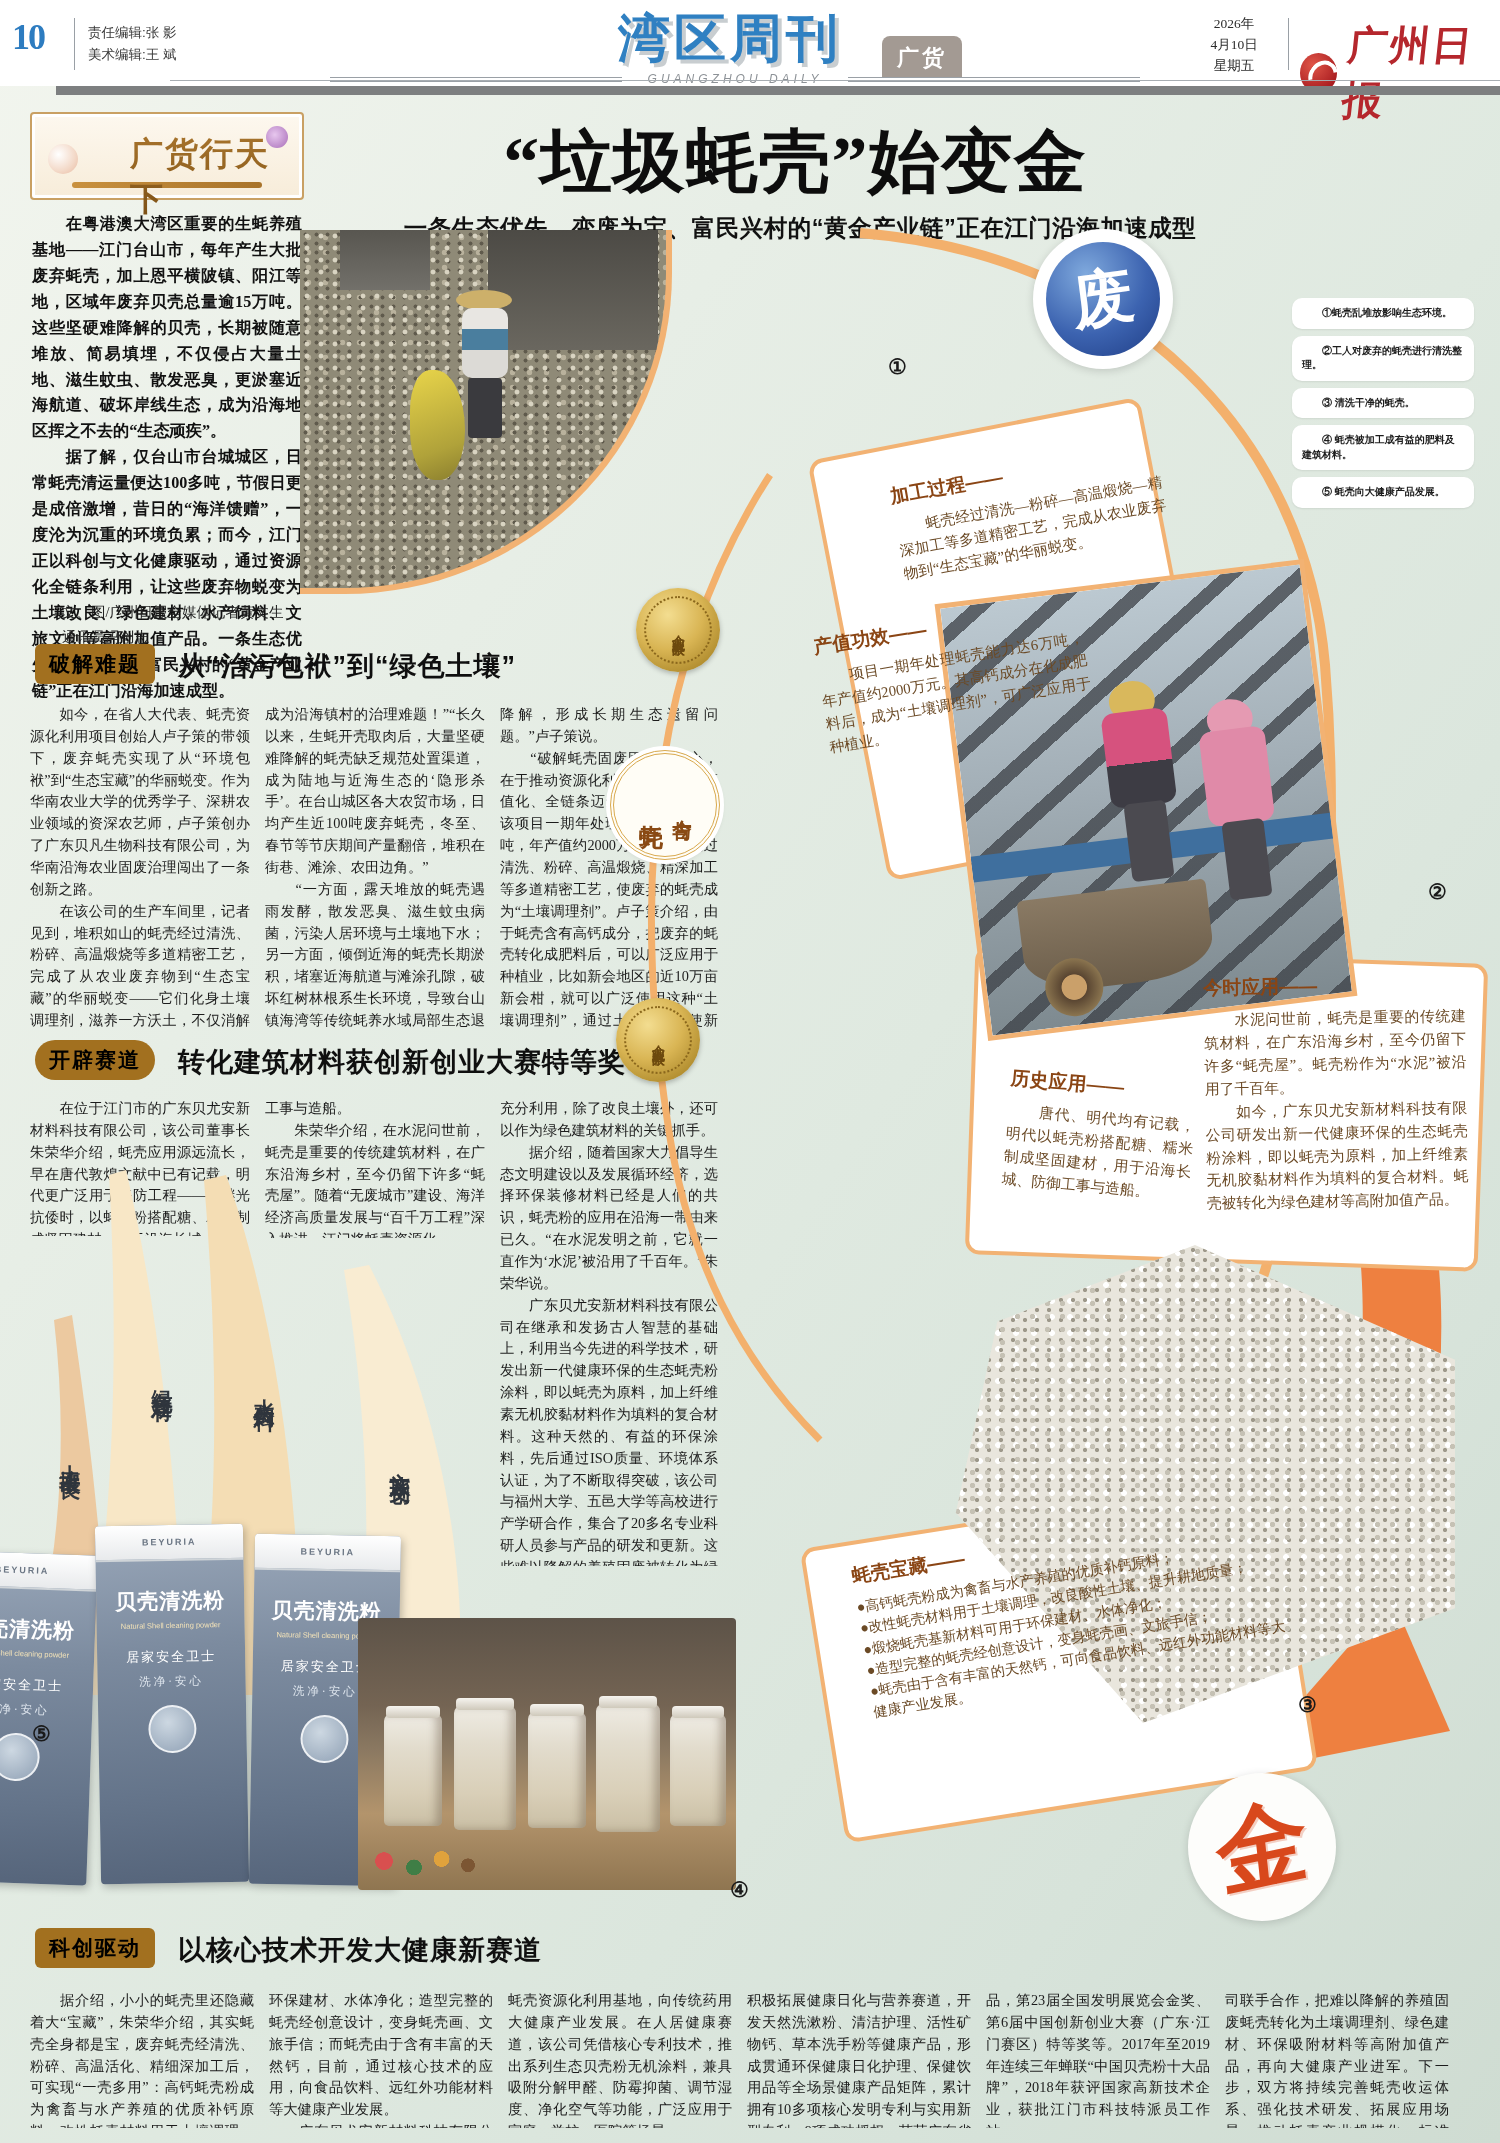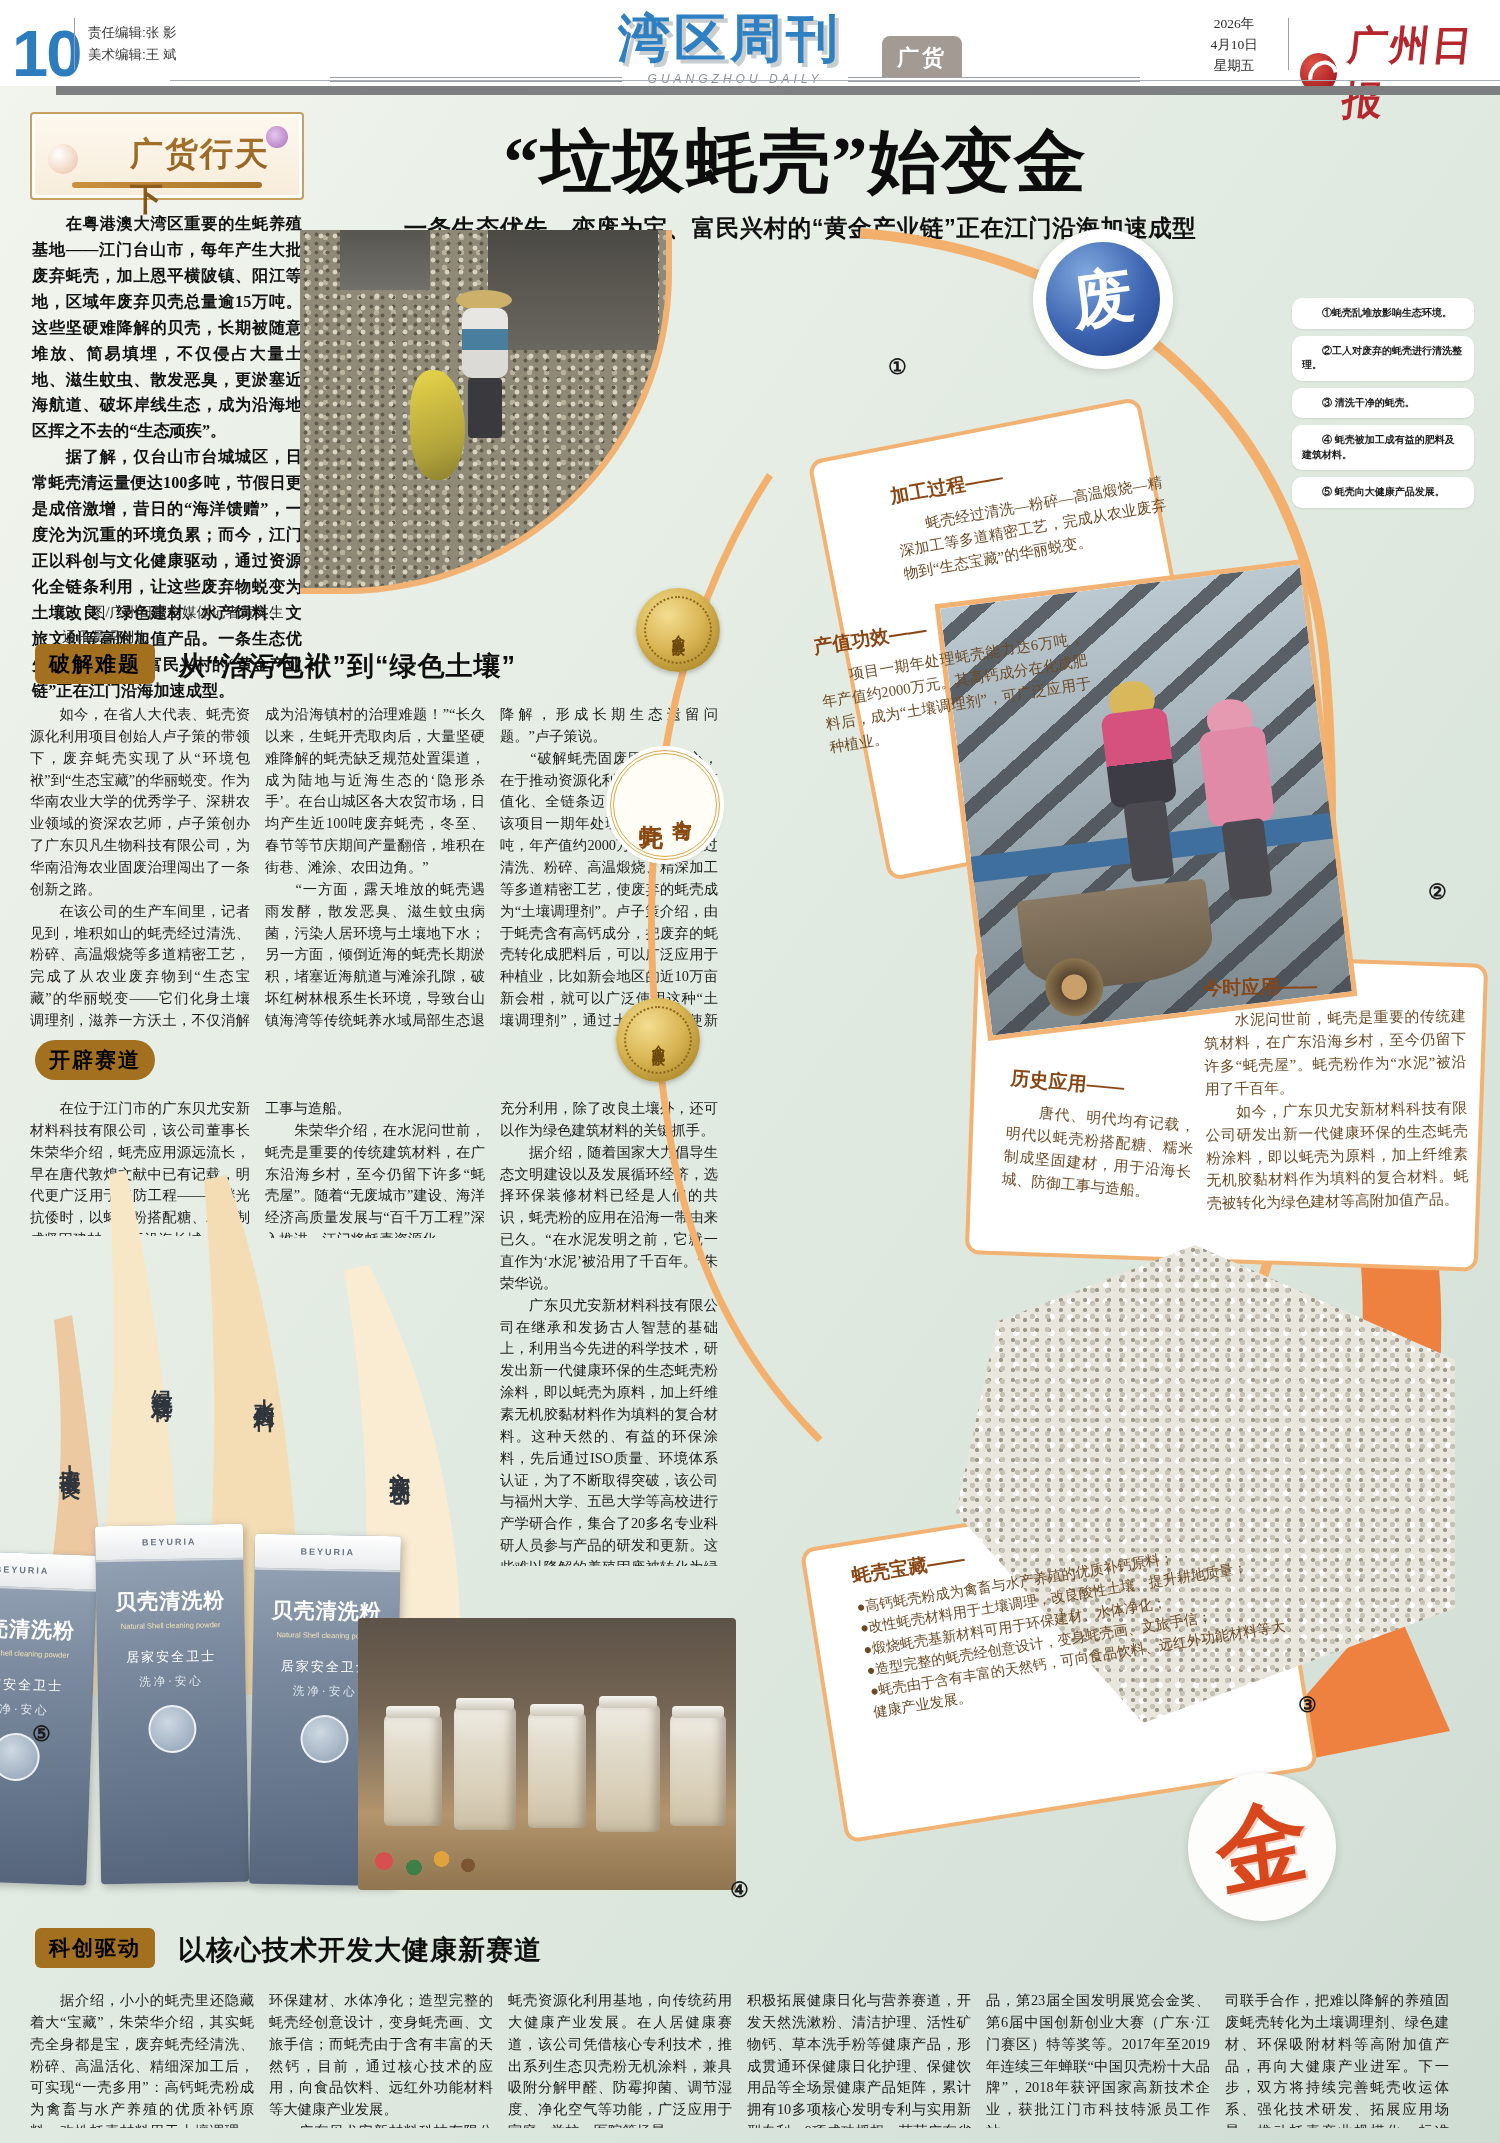--- a/index.html
+++ b/index.html
@@ -1,22 +1,22 @@
 <!DOCTYPE html>
 <html><head>
 <meta charset="utf-8">
 <style>
   html,body{margin:0;padding:0;background:#cfd6cf;}
   .page{position:relative;width:1500px;height:2143px;margin:0 auto;overflow:hidden;
         background:linear-gradient(125deg,#f2f5ee 0%,#e7eee6 30%,#dfe9e0 55%,#d7e3da 80%,#cfdcd2 100%);
         font-family:"Liberation Serif","DejaVu Serif",serif;color:#1c1c1c;}
   
   .header{position:absolute;left:0;top:0;width:1500px;height:86px;background:#ffffff;}
-  .pagenum{position:absolute;left:12px;top:16px;font-family:Liberation Sans, sans-serif;
-           font-size:65px;font-weight:900;color:#2d7cc0;letter-spacing:-2px;}
+  .pagenum{position:absolute;left:12px;top:16px;font-family:Liberation Serif, serif;
+           font-size:36px;font-weight:900;color:#2d7cc0;letter-spacing:-2px;}
   .vline{position:absolute;width:1px;background:#9aa0a6;}
   .editors{position:absolute;left:88px;top:22px;font-size:13.5px;color:#3a3a3a;line-height:1.65;
            font-family:"Liberation Sans",sans-serif;}
   .masthead{position:absolute;left:618px;top:4px;font-size:52px;font-weight:900;color:#2f80c2;
             font-family:"Liberation Serif",serif;letter-spacing:4px;text-shadow:4px 4px 0 #c8cdd0;text-align:center;}
   .tab{position:absolute;left:882px;top:36px;background:#a39a93;color:#fff;font-weight:800;
        font-size:22px;padding:7px 15px 5px;border-radius:8px 8px 0 0;font-family:"Liberation Sans",sans-serif;
        letter-spacing:3px;}
   .en-line{position:absolute;left:330px;top:72px;width:810px;display:flex;align-items:center;gap:26px;font-style:italic;}
   .en-line .l{flex:1;height:3px;border-top:1px solid #9aa0a6;border-bottom:1px solid #9aa0a6;}
@@ -223,20 +223,21 @@
     <div class="col" style="width:220px;height:328px;">　　如今，在省人大代表、蚝壳资源化利用项目创始人卢子策的带领下，废弃蚝壳实现了从“环境包袱”到“生态宝藏”的华丽蜕变。作为华南农业大学的优秀学子、深耕农业领域的资深农艺师，卢子策创办了广东贝凡生物科技有限公司，为华南沿海农业固废治理闯出了一条创新之路。
 　　在该公司的生产车间里，记者见到，堆积如山的蚝壳经过清洗、粉碎、高温煅烧等多道精密工艺，完成了从农业废弃物到“生态宝藏”的华丽蜕变——它们化身土壤调理剂，滋养一方沃土，不仅消解了水产养殖固废污染，更延伸了海洋养殖产业链，培育出绿色发展新业态。
 　　“过去，大量蚝壳的粗放处置方式，</div>
     <div class="col" style="width:220px;height:328px;">成为沿海镇村的治理难题！”“长久以来，生蚝开壳取肉后，大量坚硬难降解的蚝壳缺乏规范处置渠道，成为陆地与近海生态的‘隐形杀手’。在台山城区各大农贸市场，日均产生近100吨废弃蚝壳，冬至、春节等节庆期间产量翻倍，堆积在街巷、滩涂、农田边角。”
 　　“一方面，露天堆放的蚝壳遇雨发酵，散发恶臭、滋生蚊虫病菌，污染人居环境与土壤地下水；另一方面，倾倒近海的蚝壳长期淤积，堵塞近海航道与滩涂孔隙，破坏红树林根系生长环境，导致台山镇海湾等传统蚝养水域局部生态退化，水体自净能力下降，影响浮游生物与底栖生物栖息繁衍。此外，大量蚝壳简易填埋还占用宝贵土地资源，难以自然</div>
     <div class="col" style="width:218px;height:328px;">降解，形成长期生态遗留问题。”卢子策说。
 　　“破解蚝壳固废困局的核心，在于推动资源化利用向规模化、高值化、全链条迈进。”卢子策说，该项目一期年处理蚝壳能力达6万吨，年产值约2000万元。项目通过清洗、粉碎、高温煅烧、精深加工等多道精密工艺，使废弃的蚝壳成为“土壤调理剂”。卢子策介绍，由于蚝壳含有高钙成分，把废弃的蚝壳转化成肥料后，可以广泛应用于种植业，比如新会地区的近10万亩新会柑，就可以广泛使用这种“土壤调理剂”，通过土壤改良，使新会柑良好生长。</div>
   </div>
 
   <div class="sec-badge" style="left:35px;top:1040px;border-radius:20px;">开辟赛道</div>
+  <div class="sec-title" style="left:178px;top:1044px;">转化建筑材料获创新创业大赛特等奖</div>
   <div class="cols" style="left:30px;top:1098px;width:688px;align-items:flex-start;">
     <div class="col" style="width:220px;height:138px;">　　在位于江门市的广东贝尤安新材料科技有限公司，该公司董事长朱荣华介绍，蚝壳应用源远流长，早在唐代敦煌文献中已有记载，明代更广泛用于海防工程——戚继光抗倭时，以蚝壳粉搭配糖、糯米制成坚固建材，用于沿海长城、防御</div>
     <div class="col" style="width:220px;height:140px;">工事与造船。
 　　朱荣华介绍，在水泥问世前，蚝壳是重要的传统建筑材料，在广东沿海乡村，至今仍留下许多“蚝壳屋”。随着“无废城市”建设、海洋经济高质量发展与“百千万工程”深入推进，江门将蚝壳资源化</div>
     <div class="col" style="width:218px;height:468px;">充分利用，除了改良土壤外，还可以作为绿色建筑材料的关键抓手。
 　　据介绍，随着国家大力倡导生态文明建设以及发展循环经济，选择环保装修材料已经是人们的共识，蚝壳粉的应用在沿海一带由来已久。“在水泥发明之前，它就一直作为‘水泥’被沿用了千百年。”朱荣华说。
 　　广东贝尤安新材料科技有限公司在继承和发扬古人智慧的基础上，利用当今先进的科学技术，研发出新一代健康环保的生态蚝壳粉涂料，即以蚝壳为原料，加上纤维素无机胶黏材料作为填料的复合材料。这种天然的、有益的环保涂料，先后通过ISO质量、环境体系认证，为了不断取得突破，该公司与福州大学、五邑大学等高校进行产学研合作，集合了20多名专业科研人员参与产品的研发和更新。这些难以降解的养殖固废被转化为绿色建材等高附加值产品，加上“土壤调理剂”，废弃蚝壳构建出独特的生态循环产业链。
 　　在第六届中国创新创业大赛（广东·江门赛区）上，广东贝尤安新材料科技有限公司发明的干粉涂料获得了大赛优胜组特等奖。朱荣华告诉记者，从2014年底成立以来，该公司就从一个3人的小团队发展到在全国拥有100多家代理商。朱荣华将成绩归功于自身较为精准的定位以及坚持科技创新。</div>
   </div>
 

